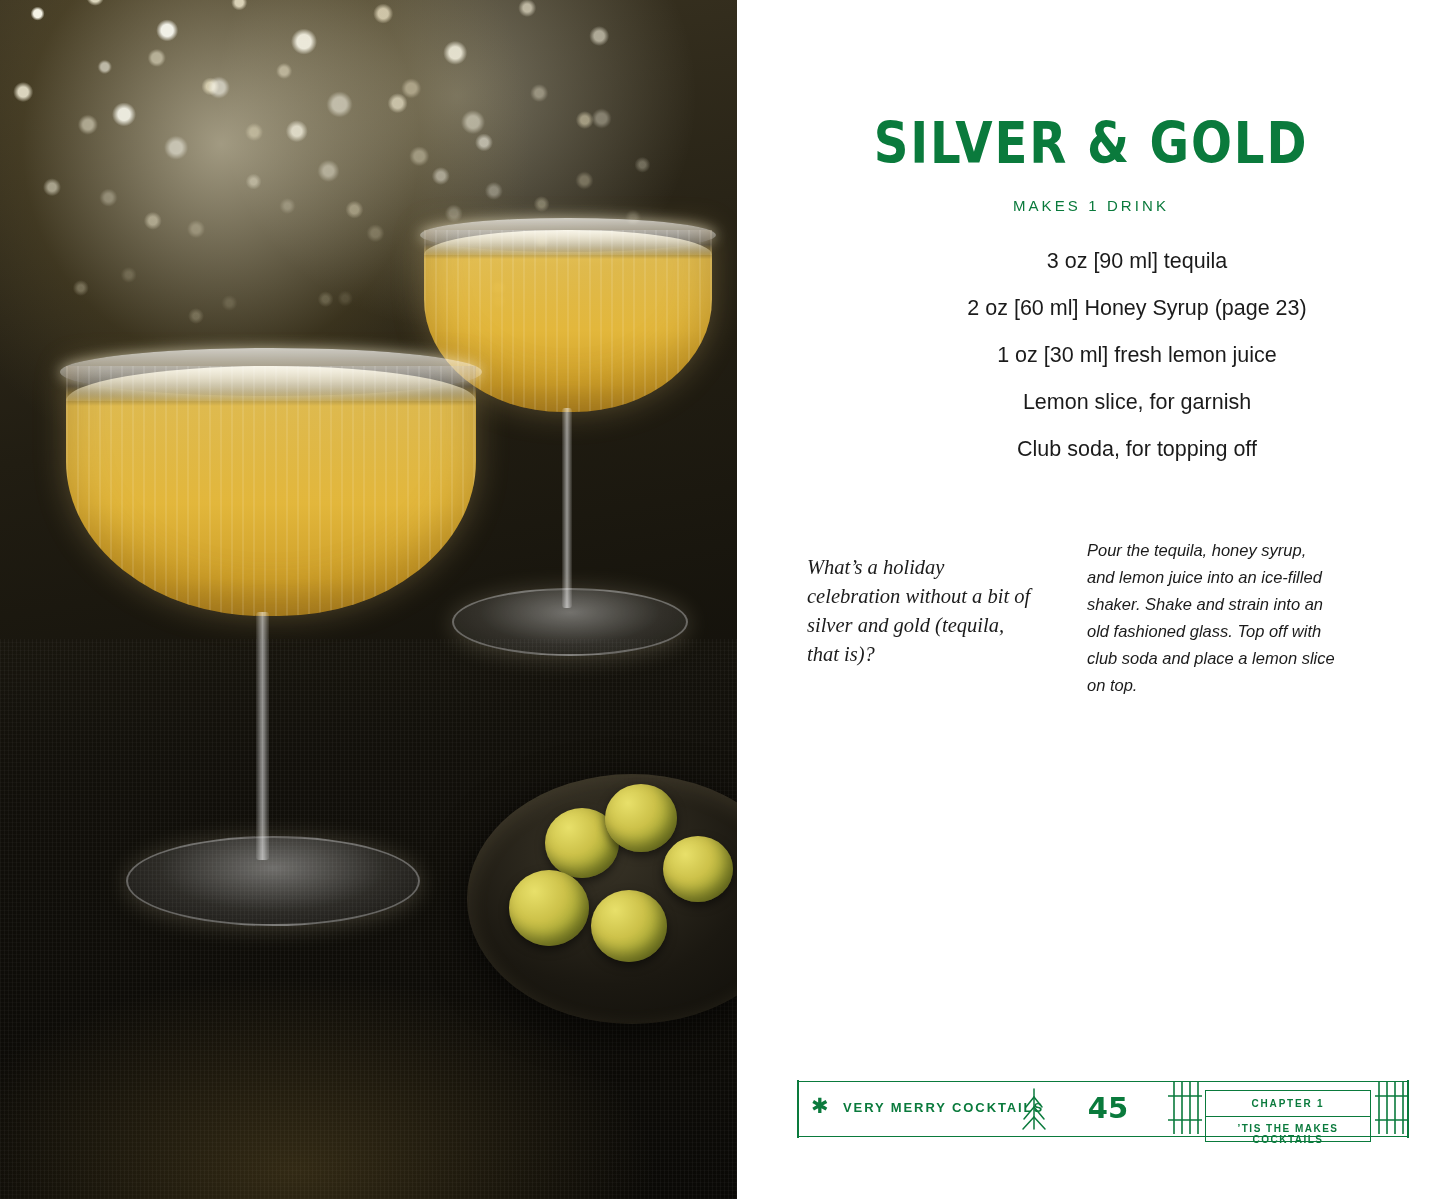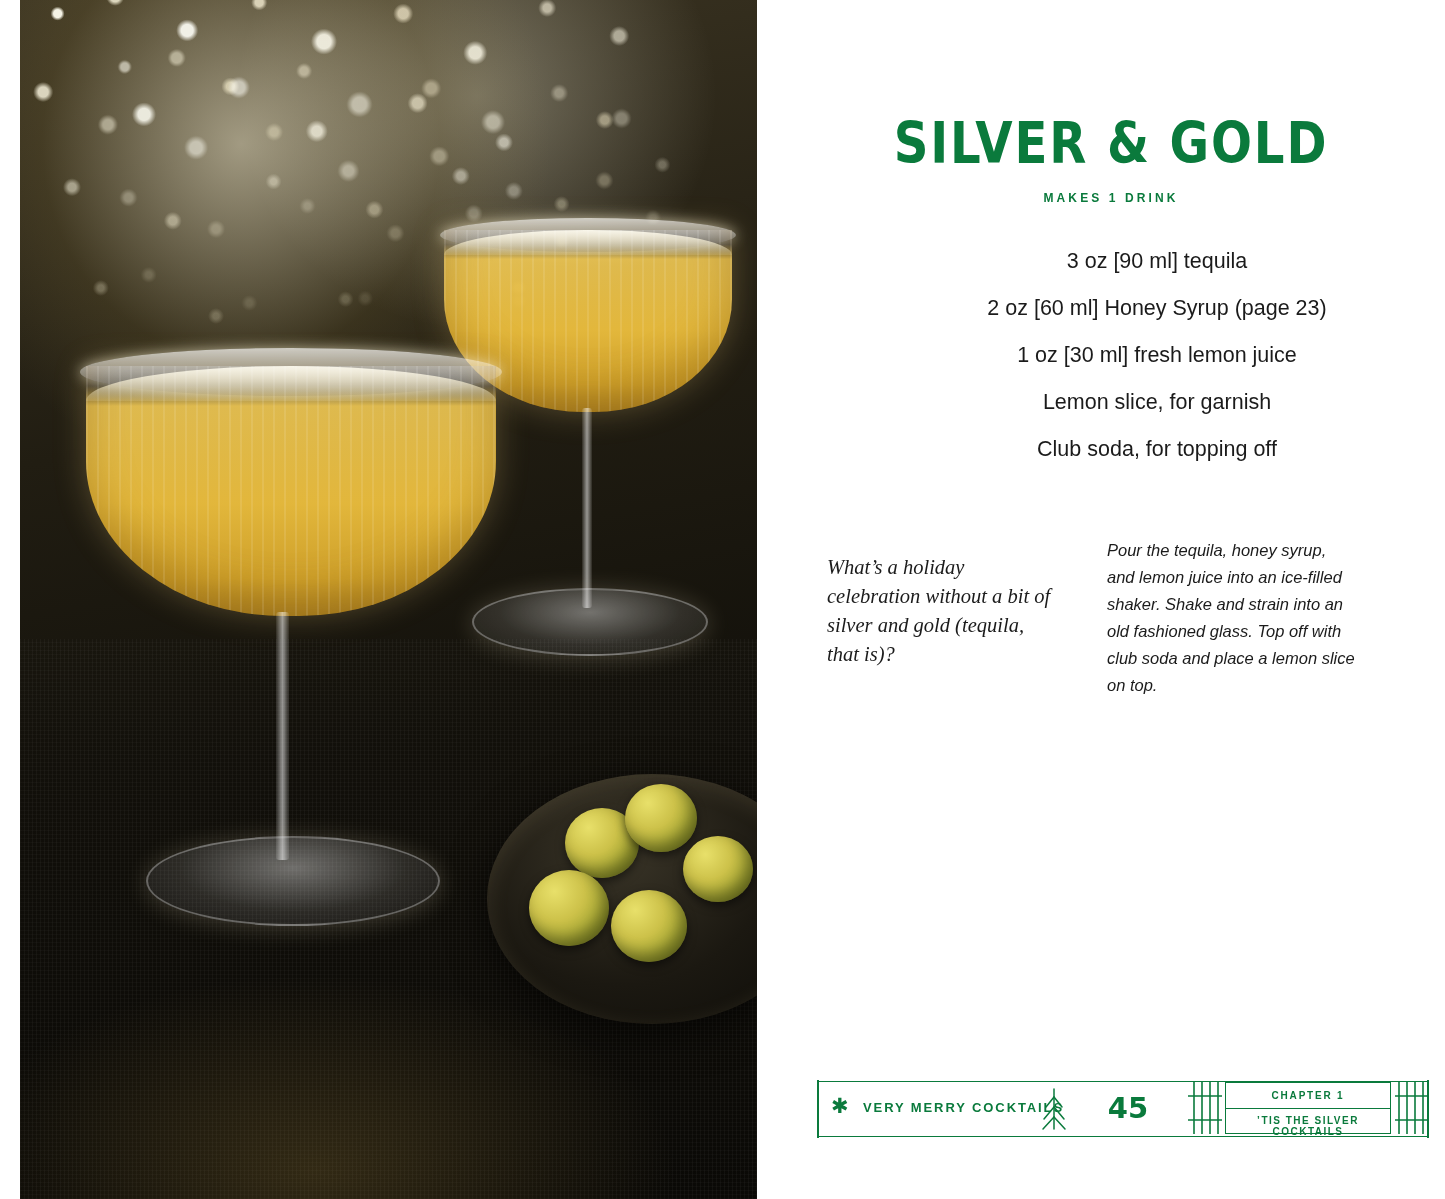--- a/index.html
+++ b/index.html
@@ -11,21 +11,20 @@
     width: 1445px;
     height: 1199px;
     font-family: "Liberation Sans", sans-serif;
     overflow: hidden;
   }
   .page {
     position: relative;
     width: 1274px;
     height: 1199px;
     display: flex;
-    padding-left: 20px;
   }
 
   
   .photo-panel {
     position: relative;
     width: 737px;
     height: 1199px;
     overflow: hidden;
     background: #11100c;
     flex: 0 0 737px;
@@ -170,27 +169,27 @@
     color: #0a7a3c;
     font-family: "DejaVu Sans", sans-serif;
     font-weight: bold;
     font-size: 57px;
     letter-spacing: 2px;
     font-stretch: condensed;
     transform: scaleX(0.94);
   }
   .makes {
     position: absolute;
-    top: 191px;
+    top: 197px;
     left: 0;
     width: 708px;
     text-align: center;
     color: #0a7a3c;
-    font-size: 12px;
-    font-weight: bold;
+    font-size: 15px;
+    font-weight: normal;
     letter-spacing: 3.1px;
   }
   .ingredients {
     position: absolute;
     top: 238px;
     left: 0;
     width: 708px;
     text-align: center;
     color: #1b1b1b;
     font-size: 21.5px;
@@ -287,21 +286,21 @@
     position: absolute;
     top: 7px;
     width: 34px;
     height: 52px;
   }
   .grille.left  { left: 371px; }
   .grille.right { left: 578px; }
   .chapter-box {
     position: absolute;
     left: 408px;
-    top: 7px;
+    top: 15px;
     width: 166px;
     height: 52px;
     border: 1.6px solid #0a7a3c;
     box-sizing: border-box;
     text-decoration: underline;
   }
   .chapter-box .divider {
     position: absolute;
     left: 0; right: 0; top: 25px;
     border-top: 1.6px solid #0a7a3c;
@@ -409,21 +408,21 @@
           <line x1="22" y1="0" x2="22" y2="52"></line>
           <line x1="30" y1="0" x2="30" y2="52"></line>
           <line x1="0" y1="14" x2="34" y2="14"></line>
           <line x1="0" y1="38" x2="34" y2="38"></line>
         </g>
       </svg>
 
       <div class="chapter-box">
         <div class="chapter-label">CHAPTER 1</div>
         <div class="divider"></div>
-        <div class="chapter-name">’TIS THE SILVER COCKTAILS</div>
+        <div class="chapter-name">’TIS THE MAKES COCKTAILS</div>
       </div>
 
       <svg class="grille right" viewBox="0 0 34 52">
         <g stroke="#0a7a3c" stroke-width="1.6">
           <line x1="4" y1="0" x2="4" y2="52"></line>
           <line x1="12" y1="0" x2="12" y2="52"></line>
           <line x1="20" y1="0" x2="20" y2="52"></line>
           <line x1="28" y1="0" x2="28" y2="52"></line>
           <line x1="0" y1="14" x2="34" y2="14"></line>
           <line x1="0" y1="38" x2="34" y2="38"></line>

